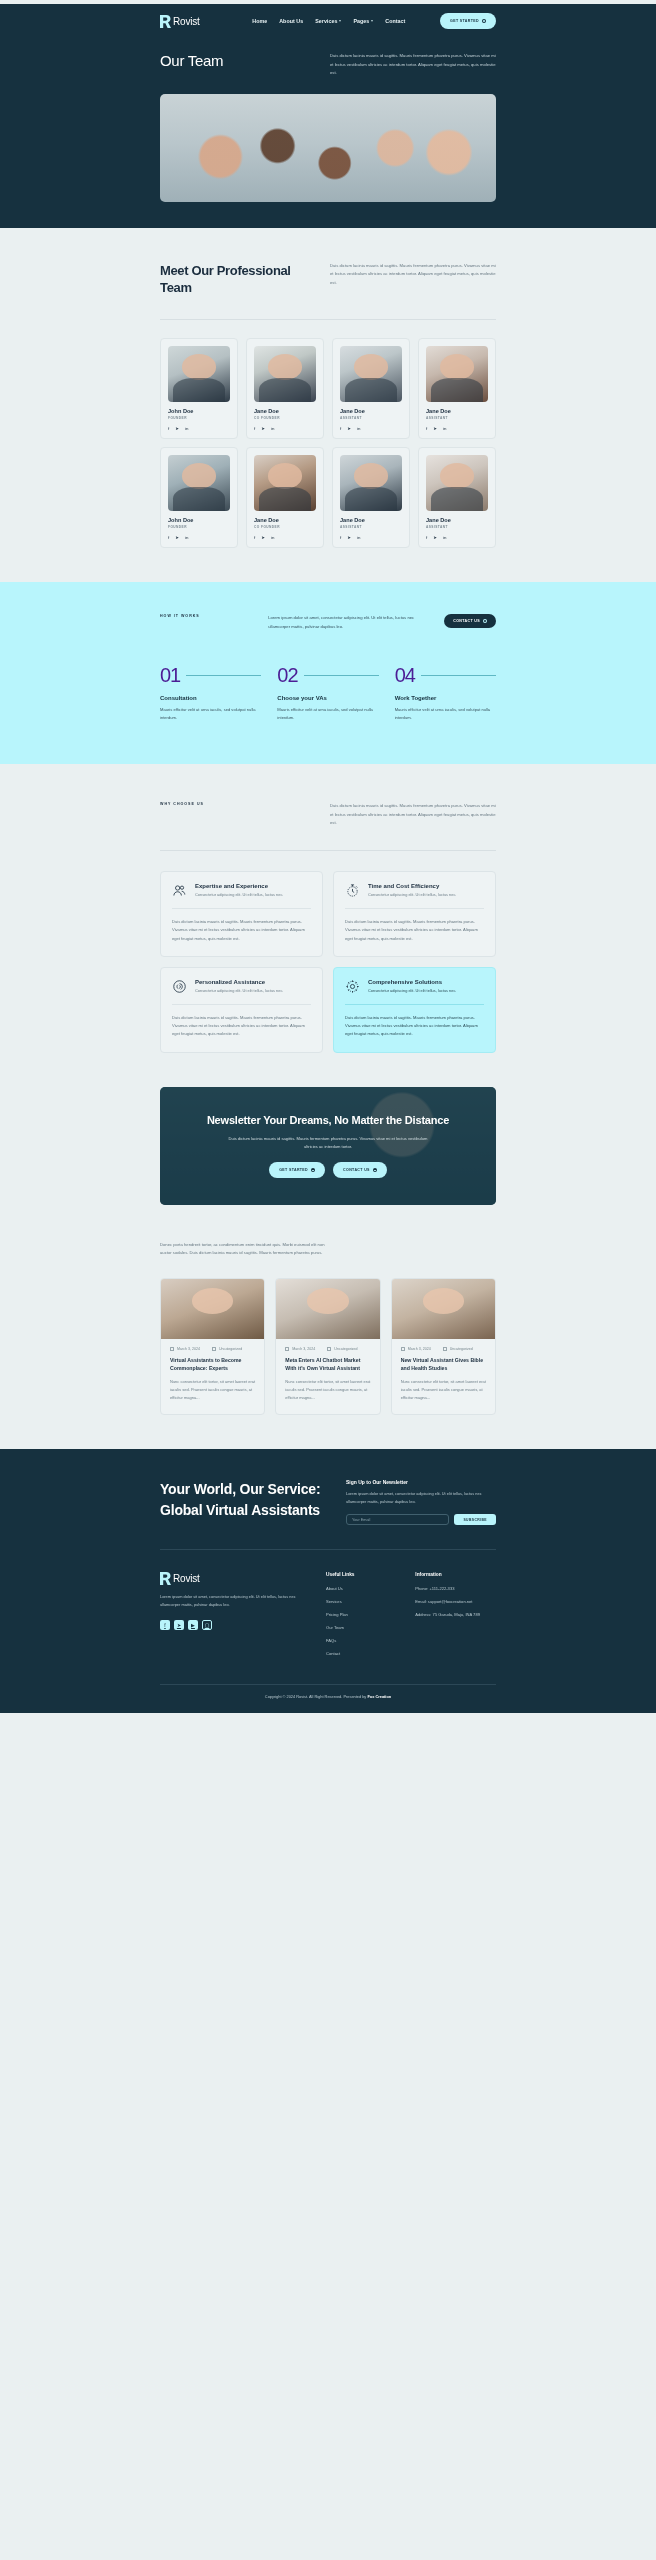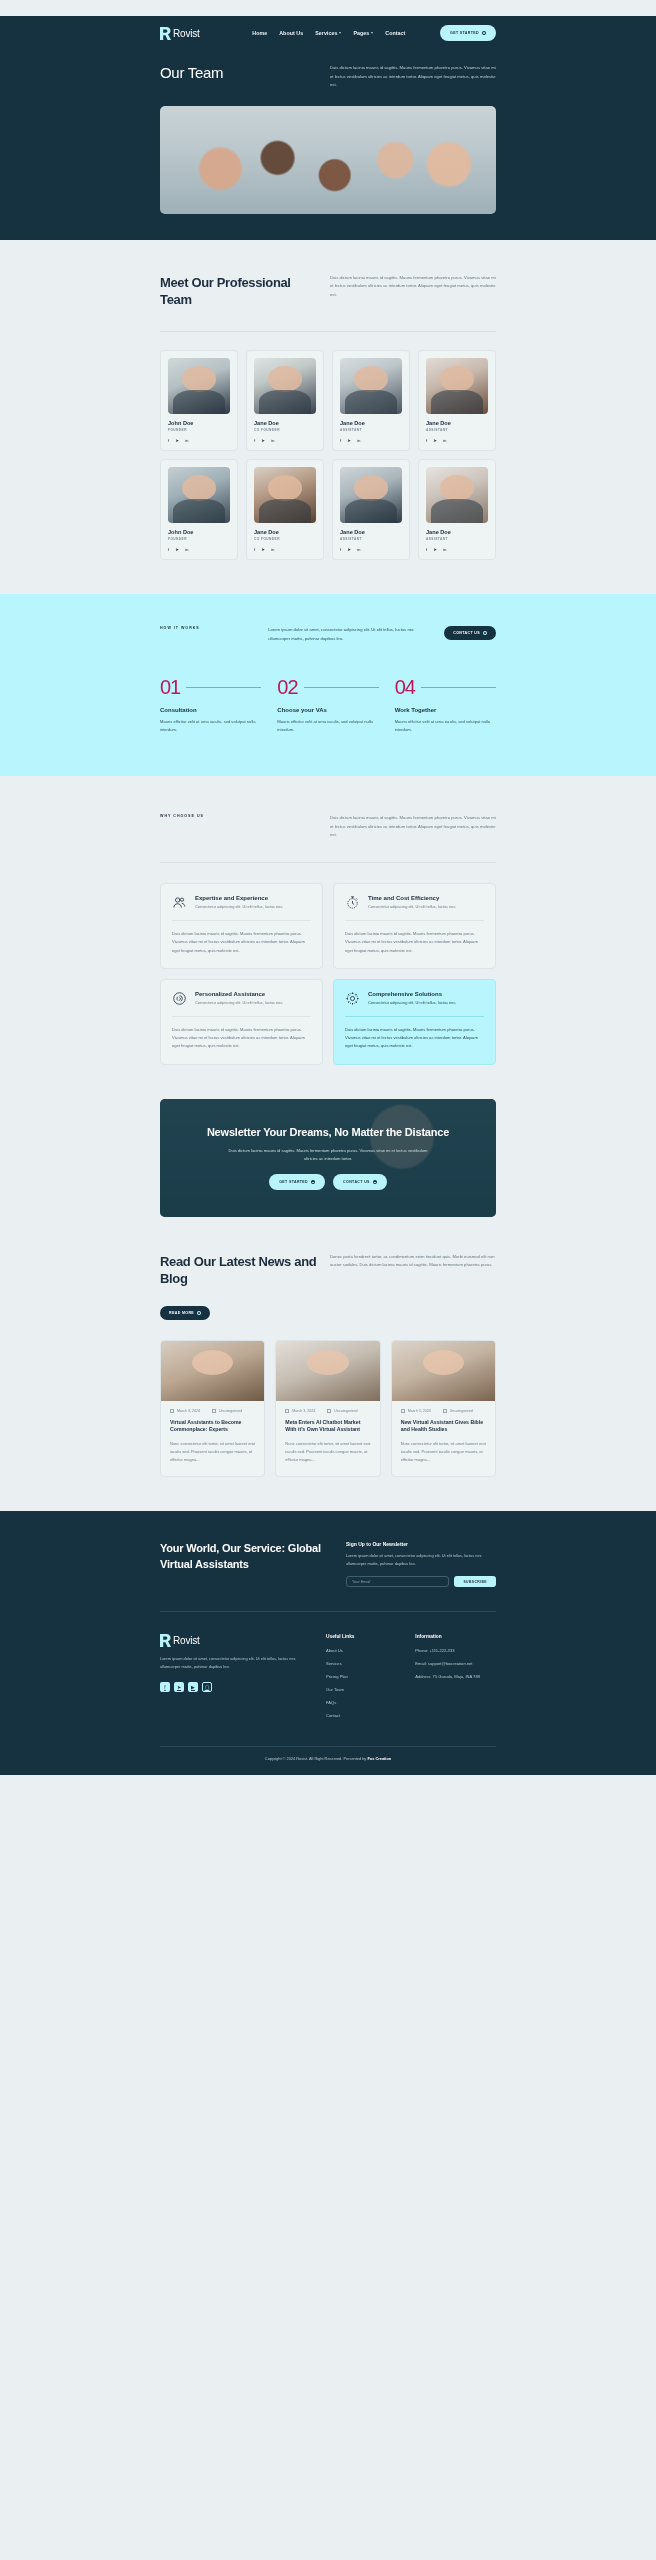--- a/index.html
+++ b/index.html
@@ -4,21 +4,21 @@
 <style>
   *{box-sizing:border-box;margin:0;padding:0;}
   html,body{width:656px;}
   body{
     font-family:"Liberation Sans", sans-serif;
     background:#eaf0f1;
     color:#16313f;
     width:656px;
     overflow-x:hidden;
   }
-  .wrap{width:656px;margin:16px auto;position:relative;}
+  .wrap{width:656px;margin:4px auto;position:relative;}
   .container{width:336px;margin:0 auto;}
 
   
   .hero{background:#16313f;padding:0 0 0 0;}
   .nav{display:flex;align-items:center;justify-content:space-between;
        width:336px;margin:0 auto;height:34px;}
   .brand{display:flex;align-items:center;gap:2px;}
   .brand-mark{width:11px;height:13px;position:relative;}
   .brand-mark svg{display:block;}
   .brand-name{color:#fff;font-size:10px;letter-spacing:-.2px;font-weight:400;}
@@ -89,21 +89,21 @@
 
   
   .sec-cyan{background:#b8f5fc;padding:32px 0 42px;margin-top:34px;}
   .hiw-head{display:flex;justify-content:space-between;align-items:flex-start;}
   .eyebrow{font-size:3.6px;font-weight:700;letter-spacing:1px;color:#1b2d3e;
            text-transform:uppercase;}
   .hiw-desc{color:#33505e;font-size:4.2px;line-height:2.05;width:150px;margin-left:auto;
             margin-right:26px;}
   .steps{display:grid;grid-template-columns:repeat(3,1fr);gap:16px;margin-top:34px;}
   .step-num{display:flex;align-items:center;gap:6px;}
-  .step-num b{font-size:20px;font-weight:400;letter-spacing:-1px;color:#be185d;
+  .step-num b{font-size:20px;font-weight:400;letter-spacing:-1px;color:#4c1d95;
               line-height:1;}
   .step-line{flex:1;height:1px;background:#5fb8c4;}
   .step-title{font-size:6px;font-weight:700;margin:10px 0 5px;color:#16313f;}
   .step-desc{font-size:4.1px;line-height:1.95;color:#39535f;}
 
   
   .sec-why{background:#eaf0f1;padding:30px 0 0;}
   .feat-grid{display:grid;grid-template-columns:1fr 1fr;gap:10px;margin-top:20px;}
   .feat{border:1px solid #dce4e7;border-radius:4px;padding:11px 11px 13px;background:#eef3f4;}
   .feat.hl{background:#b8f5fc;border-color:#a4ecf4;}
@@ -153,21 +153,21 @@
              border-radius:.5px;}
   .mini-icon.folder{border-radius:.5px;border-top-left-radius:0;}
   .blog-title{font-size:5.2px;font-weight:700;line-height:1.5;color:#1b2d3e;
               margin-bottom:6px;}
   .blog-exc{font-size:4px;line-height:2.0;color:#6d7e88;}
 
   
   .footer{background:#16313f;padding:30px 0 0;}
   .f-top{display:flex;justify-content:space-between;align-items:flex-start;
          padding-bottom:24px;}
-  .f-title{color:#fff;font-size:11px;font-weight:700;line-height:1.45;letter-spacing:-.2px;
+  .f-title{color:#fff;font-size:14px;font-weight:700;line-height:1.45;letter-spacing:-.2px;
            width:170px;}
   .f-news{width:150px;}
   .f-news h4{color:#fff;font-size:5px;font-weight:700;margin-bottom:5px;}
   .f-news p{color:#b6c7ce;font-size:3.9px;line-height:1.9;margin-bottom:9px;}
   .f-form{display:flex;gap:5px;align-items:center;}
   .f-input{flex:1;background:transparent;border:1px solid #41606e;border-radius:3px;
            height:11px;color:#cfdde2;font-size:3.8px;padding:0 5px;font-family:inherit;}
   .f-input::placeholder{color:#8aa2ac;}
   .f-sub{background:#b9f4fb;color:#16313f;border:none;border-radius:3px;height:11px;
          padding:0 9px;font-size:3.4px;font-weight:700;letter-spacing:.4px;cursor:pointer;
@@ -479,29 +479,20 @@
             <i class="btn-dot"></i>
           </button>
         </div>
       </div>
     </div>
   </section>
 
   <section class="sec-blog">
     <div class="container">
       <div class="sec-head" style="padding-top:0">
-        <div>
-          <h2 class="sec-title">Read Our Latest News and Blog</h2>
-          <div class="readmore">
-            <button class="btn btn-dark">
-              <span>READ MORE</span>
-              <i class="btn-dot"></i>
-            </button>
-          </div>
-        </div>
         <p class="sec-desc">Donec porta hendrerit tortor, ac condimentum enim tincidunt quis. Morbi euismod elit non auctor sodales. Duis dictum lacinia mauris id sagittis. Mauris fermentum pharetra purus.</p>
       </div>
 
       <div class="blog-grid">
 
         <article class="blog-card">
           <div class="blog-img b1"></div>
           <div class="blog-body">
             <div class="blog-meta">
               <span>

